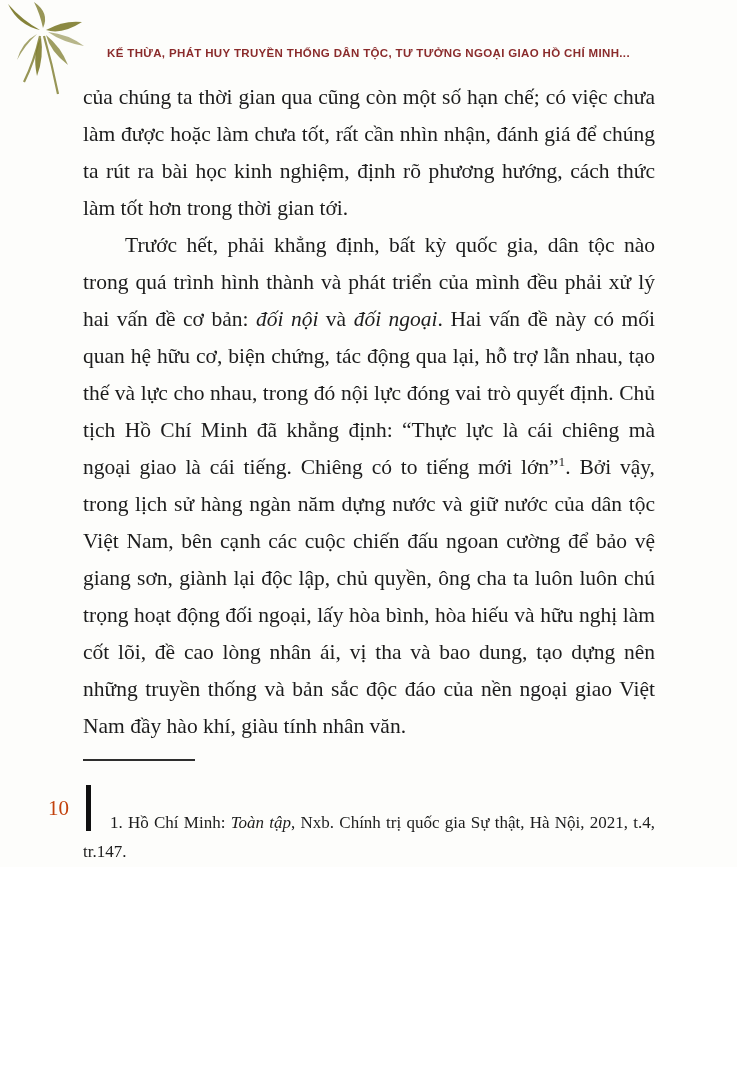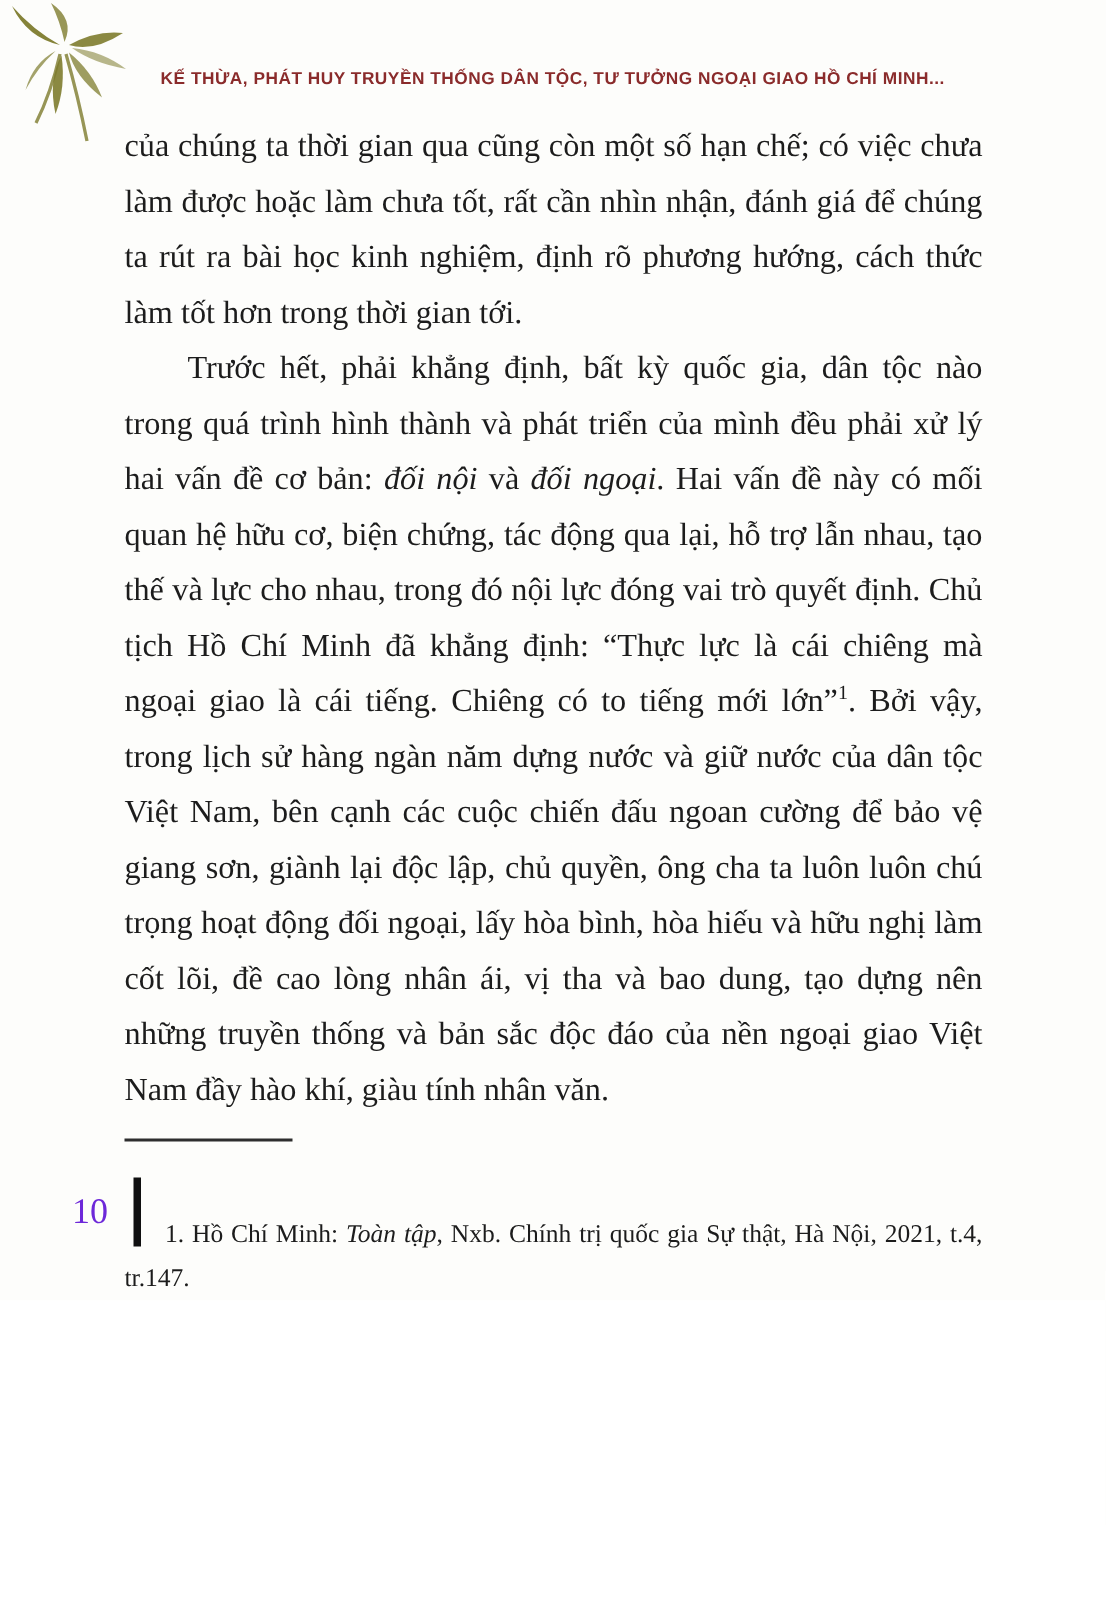--- a/index.html
+++ b/index.html
@@ -57,21 +57,21 @@
     margin-top: 48px;
   }
   .page-footer {
     position: absolute;
     left: 48px;
     bottom: 36px;
     display: flex;
     align-items: center;
     gap: 17px;
   }
-  .page-number { font-size: 24px; color: #6d28d9; }
+  .page-number { font-size: 21px; color: #c2410c; }
   .page-bar {
     width: 5px;
     height: 46px;
     background: #101010;
     display: inline-block;
   }
 </style>
 </head>
 <body>
 

